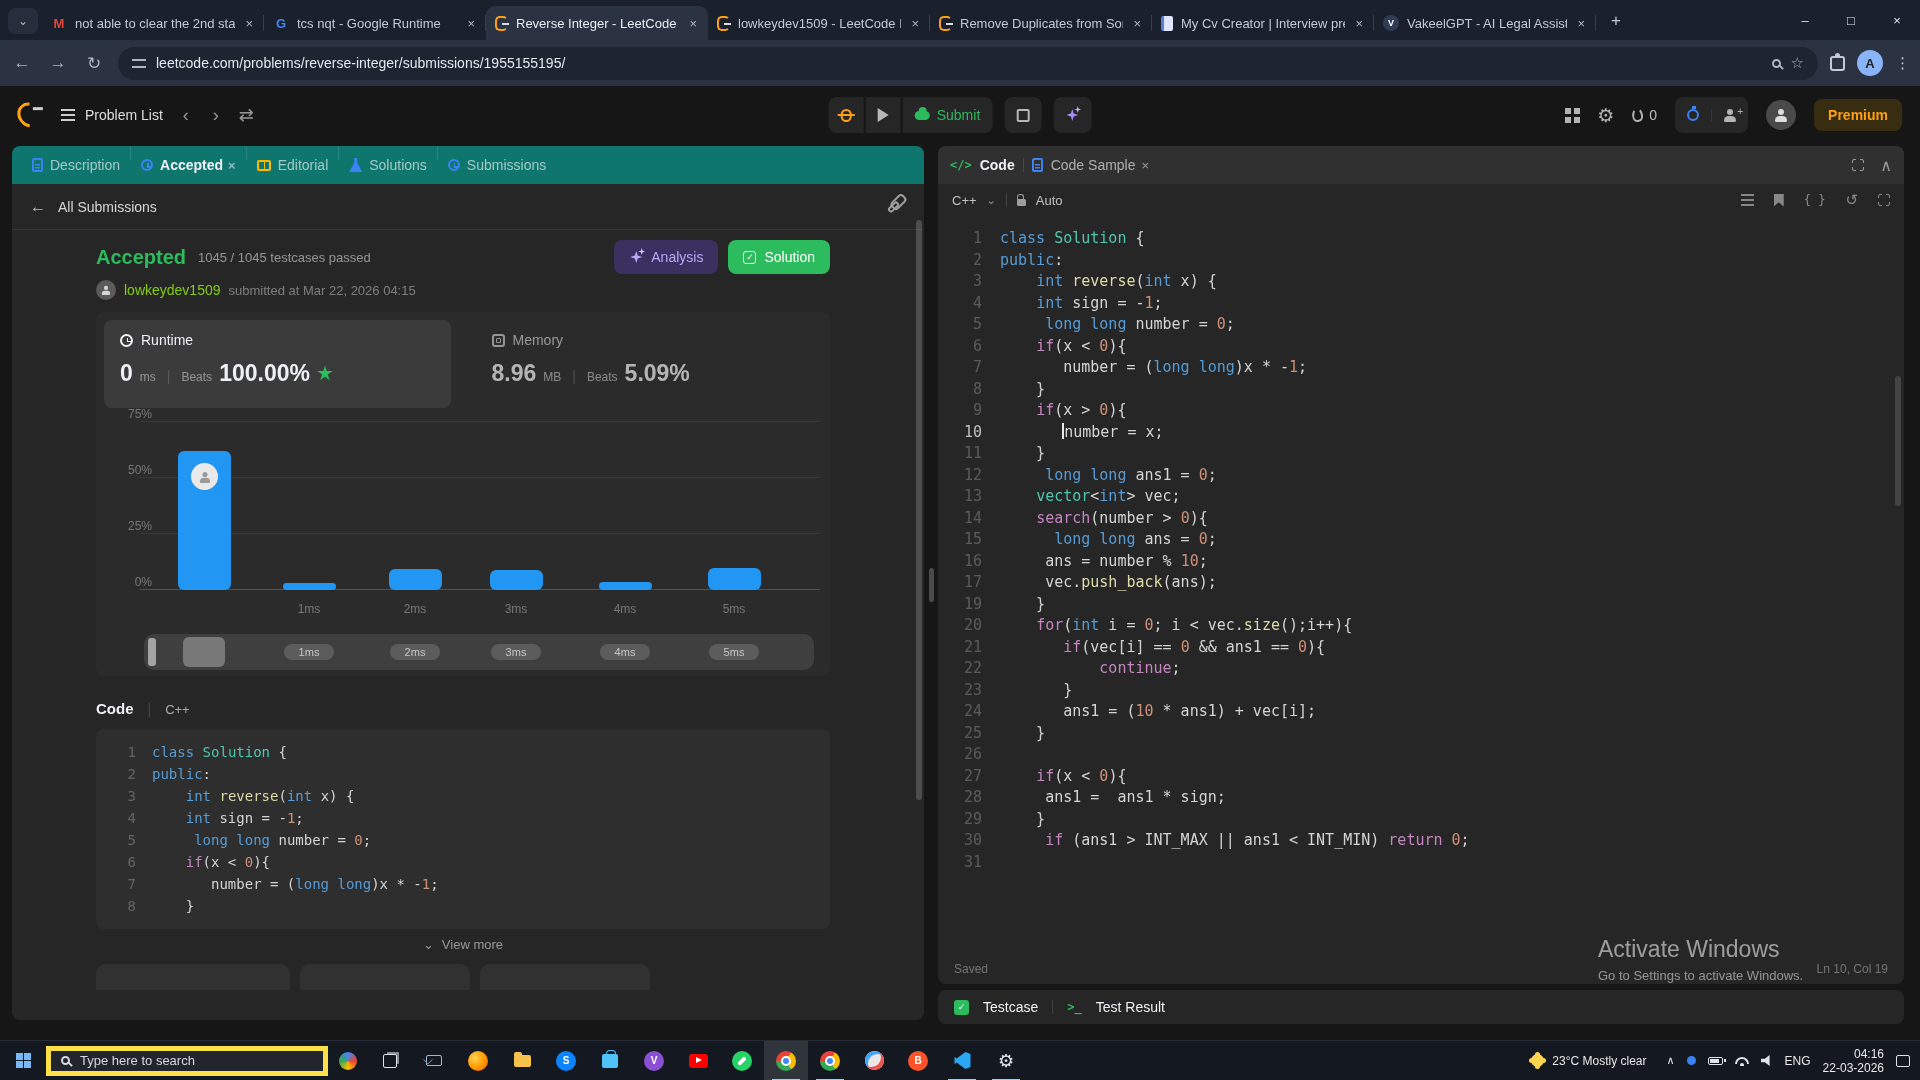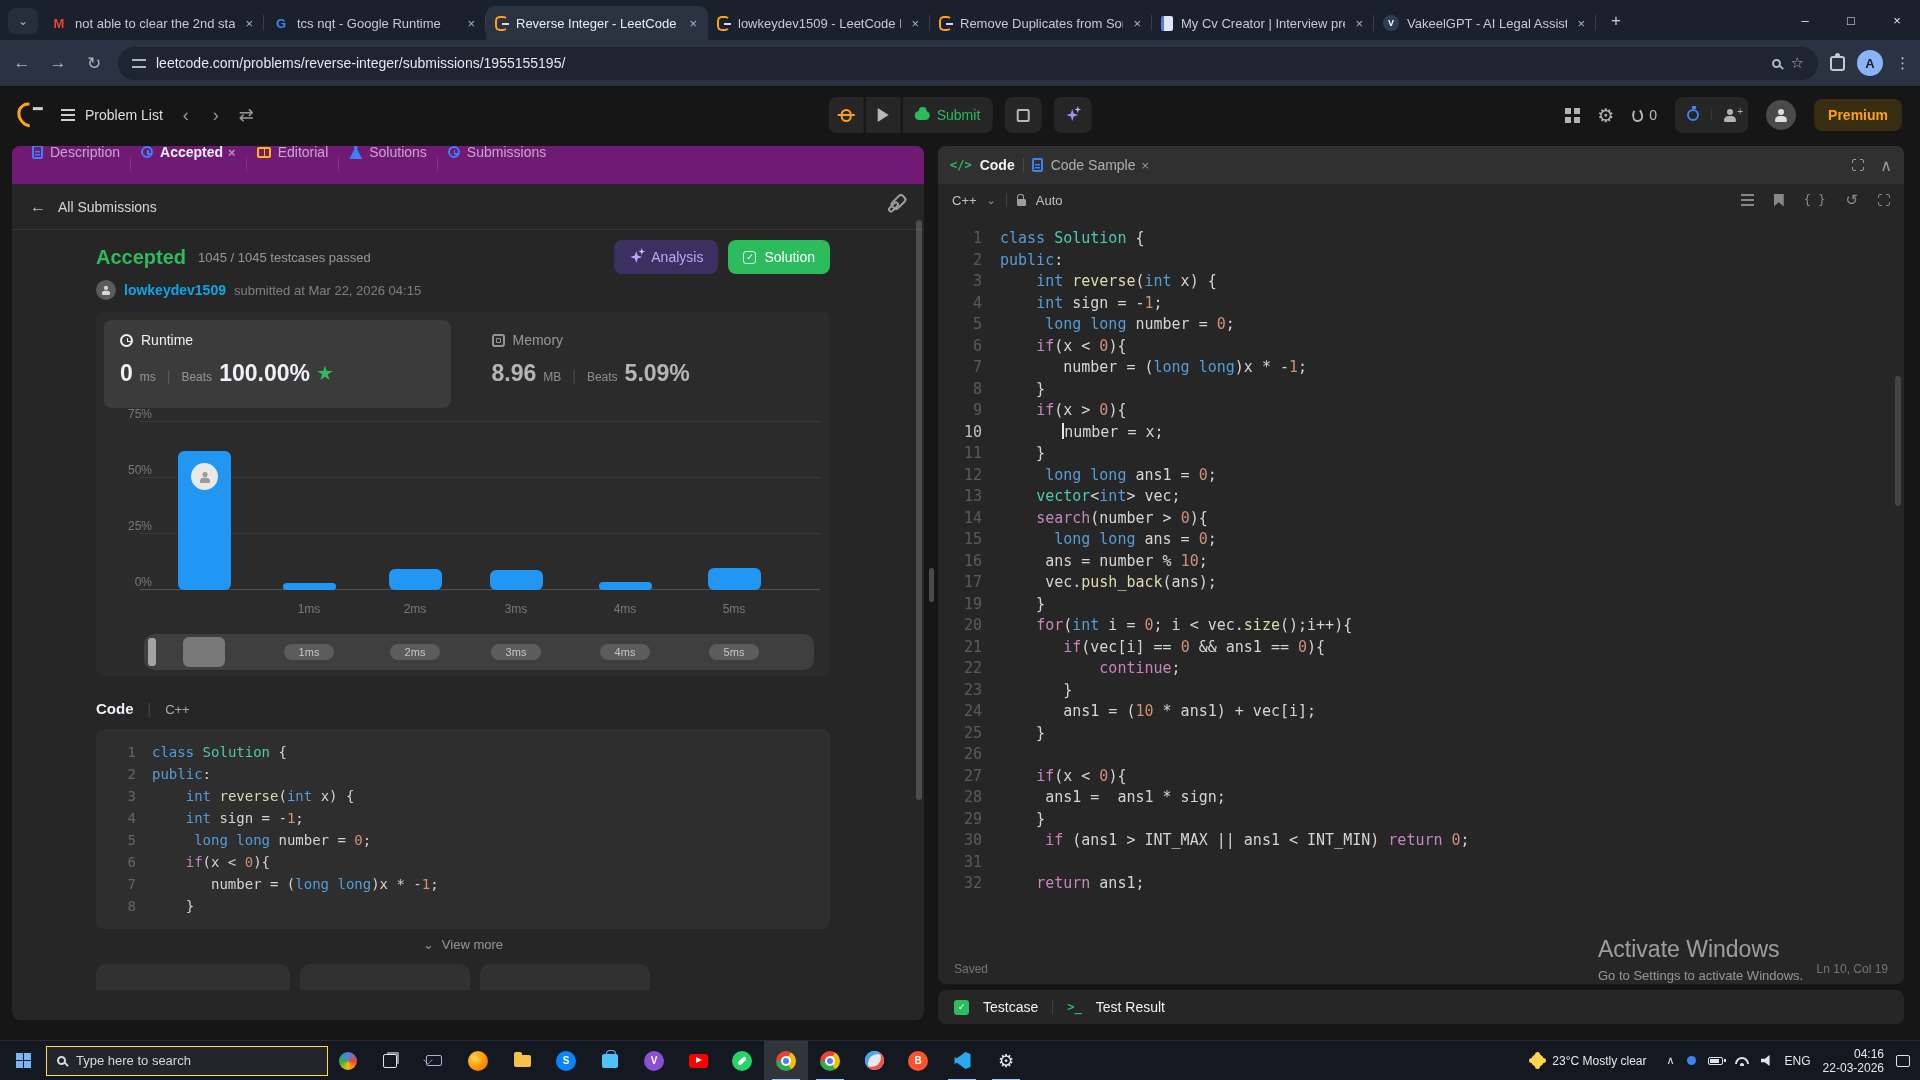--- a/index.html
+++ b/index.html
@@ -74,21 +74,21 @@
   .person:after{content:"";position:absolute;left:0;bottom:-1px;width:12px;height:6px;border-radius:6px 6px 2px 2px;background:currentColor}
   .pplus{position:relative}
   .pplus i{position:absolute;right:-7px;top:-3px;font-style:normal;font-size:10px;color:#b3b3b3}
   .hava{width:30px;height:30px;border-radius:50%;background:#4a4a4a;display:flex;align-items:center;justify-content:center}
   .hava .person{color:#dedede}
   .premium{height:32px;padding:0 14px;border-radius:8px;background:#382d10;color:#ffa116;font-size:14px;font-weight:bold;display:flex;align-items:center}
 
   
   .panel{position:absolute;background:#262626;border-radius:8px;overflow:hidden}
   #leftpanel{left:12px;top:146px;width:912px;height:874px}
-  .ptabs{height:38px;background:#701a75;display:flex;align-items:flex-end;padding:13px 10px;font-size:14px}
+  .ptabs{height:38px;background:#0f766e;display:flex;align-items:flex-start;padding:0 10px;font-size:14px}
   .ltab{display:flex;align-items:center;gap:7px;padding:0 10px;color:#ffffff99;height:38px}
   .ltab.active{color:#eff1f6;font-weight:bold}
   .vsep{width:1px;height:14px;background:#ffffff1f}
   .tclose{color:#ffffff80;font-size:13px;margin-left:-2px}
   .dicon{width:11px;height:14px;border:2px solid #3b82f6;border-radius:2px;background:linear-gradient(#3b82f6 0 0) 50% 4px/5px 1.5px no-repeat,linear-gradient(#3b82f6 0 0) 50% 7px/5px 1.5px no-repeat}
   .hist{width:12px;height:12px;border:2px solid #3b82f6;border-radius:50%;position:relative}
   .hist:before{content:"";position:absolute;left:4px;top:2px;width:1.5px;height:4px;background:#3b82f6}
   .hist:after{content:"";position:absolute;left:4px;top:5px;width:4px;height:1.5px;background:#3b82f6}
   .book{width:14px;height:11px;border:2px solid #ffb800;border-radius:2px;position:relative}
   .book:before{content:"";position:absolute;left:50%;top:0;bottom:0;width:1.5px;background:#ffb800}
@@ -103,21 +103,21 @@
   .status-acc{font-size:20px;font-weight:bold;color:#2cbb5d}
   .tcpassed{font-size:13px;color:#ffffff80;margin-left:12px}
   .resbtns{margin-left:auto;display:flex;gap:10px}
   .btn-analysis{height:34px;padding:0 15px;border-radius:8px;background:#3b3161;color:#baa7fa;font-size:14px;display:flex;align-items:center;gap:8px}
   .btn-analysis .spark:before{background:#baa7fa}.btn-analysis .spark:after{background:#d6c9ff}
   .btn-solution{height:34px;padding:0 15px;border-radius:8px;background:#2cbb5d;color:#fff;font-size:14px;font-weight:500;display:flex;align-items:center;gap:8px}
   .chk{width:13px;height:13px;border:1.5px solid #ffffffd9;border-radius:3px;font-size:9px;display:flex;align-items:center;justify-content:center;color:#fff}
   .userrow{margin-top:6px;display:flex;align-items:center;gap:8px;font-size:13px;color:#ffffff66}
   .sava{width:20px;height:20px;border-radius:50%;background:#5b5b5b;display:flex;align-items:center;justify-content:center}
   .sava .person{color:#d6d6d6;transform:scale(.7)}
-  .uname{font-size:14px;font-weight:bold;color:#0ea5e9}
+  .uname{font-size:14px;font-weight:normal;color:#84cc16}
   .statcard{margin-top:12px;background:#2b2b2b;border-radius:8px;height:364px;position:relative}
   .statrow{display:flex;padding:8px;gap:25px}
   .scard{width:352px;border-radius:8px;padding:12px 16px;height:88px}
   .scard.active{background:#ffffff14}
   .scard .t{display:flex;align-items:center;gap:8px;font-size:14px}
   .scard.active .t{color:#eff1f6}.scard.dim .t{color:#ffffff80}
   .clockic{width:13px;height:13px;border:2px solid currentColor;border-radius:50%;position:relative}
   .clockic:before{content:"";position:absolute;left:4.5px;top:2px;width:1.5px;height:4px;background:currentColor}
   .clockic:after{content:"";position:absolute;left:4.5px;top:5px;width:4px;height:1.5px;background:currentColor}
   .chipic{width:13px;height:13px;border:2px solid currentColor;border-radius:3px;position:relative}
@@ -192,21 +192,21 @@
 
   #watermark{position:absolute;left:1598px;top:936px;z-index:40;pointer-events:none}
   #watermark .w1{font-size:23px;color:#ffffff8c;font-weight:300}
   #watermark .w2{font-size:13px;color:#ffffff80;margin-top:5px}
 
   
   #taskbar{position:absolute;left:0;bottom:0;right:0;height:40px;background:#141820;display:flex;align-items:center;border-top:1px solid #262b36}
   .tb{height:40px;display:flex;align-items:center;justify-content:center}
   .startbtn{width:46px}
   .winlogo{width:7px;height:7px;background:#7ab8f5;box-shadow:8px 0 0 #7ab8f5,0 8px 0 #7ab8f5,8px 8px 0 #7ab8f5;margin:-8px 8px 0 0}
-  .tsearch{width:282px;height:30px;background:#23252d;border:1px solid #fde047;display:flex;align-items:center;gap:10px;padding:0 10px;font-size:13px;color:#d6d9e0}
+  .tsearch{width:282px;height:30px;background:#23252d;border:5px solid #fde047;display:flex;align-items:center;gap:10px;padding:0 10px;font-size:13px;color:#d6d9e0}
   .tsearch .mag{border-color:#d6d9e0}.tsearch .mag:after{background:#d6d9e0}
   .hilite{width:40px}
   .hlic{width:18px;height:18px;border-radius:50%;background:conic-gradient(#4285f4,#ea4335,#fbbc05,#34a853,#4285f4)}
   .taskview{width:44px}
   .tvic{width:14px;height:14px;border:1.6px solid #dfe3ea;border-radius:2px;box-shadow:3px -3px 0 -1px #8a8f99}
   .app{width:44px;position:relative}
   .app.active{background:#ffffff1f}
   .app.active:after,.app.open:after{content:"";position:absolute;bottom:0;left:8px;right:8px;height:2px;background:#9ecbff}
   .mailic{width:16px;height:11px;border:1.6px solid #9fb6d4;border-radius:2px;position:relative}
   .mailic:before{content:"";position:absolute;left:1px;top:-1px;width:10px;height:10px;border-right:1.6px solid #9fb6d4;border-bottom:1.6px solid #9fb6d4;transform:rotate(45deg) scale(.6);transform-origin:top left}
@@ -678,24 +678,20 @@
           <span class="cl">    }</span>
         </div>
         <div class="crow">
           <span class="cln">30</span>
           <span class="cl">     <span class="tk-ctrl">if</span> (ans1 &gt; INT_MAX || ans1 &lt; INT_MIN) <span class="tk-ctrl">return</span> <span class="tk-num">0</span>;</span>
         </div>
         <div class="crow">
           <span class="cln">31</span>
           <span class="cl"></span>
         </div>
-        <div class="crow">
-          <span class="cln">32</span>
-          <span class="cl">    <span class="tk-ctrl">return</span> ans1;</span>
-        </div>
       </div>
     <div class="estatus">
       <span>Saved</span>
       <span>Ln 10, Col 19</span>
     </div>
     <div class="escroll"></div>
   </div>
 
   <div id="bottombar" class="panel">
     <span class="tcq">✓</span>

